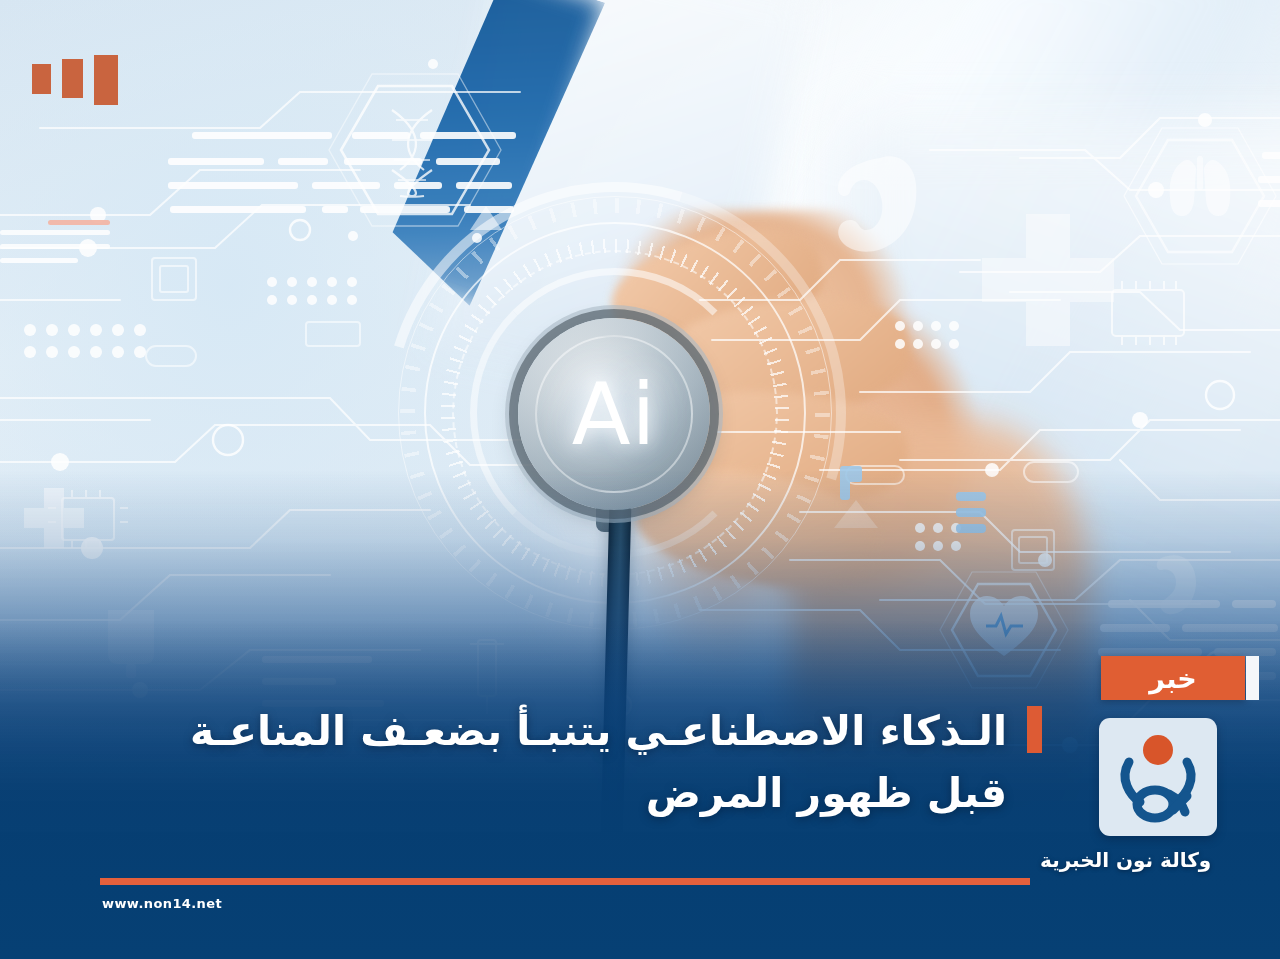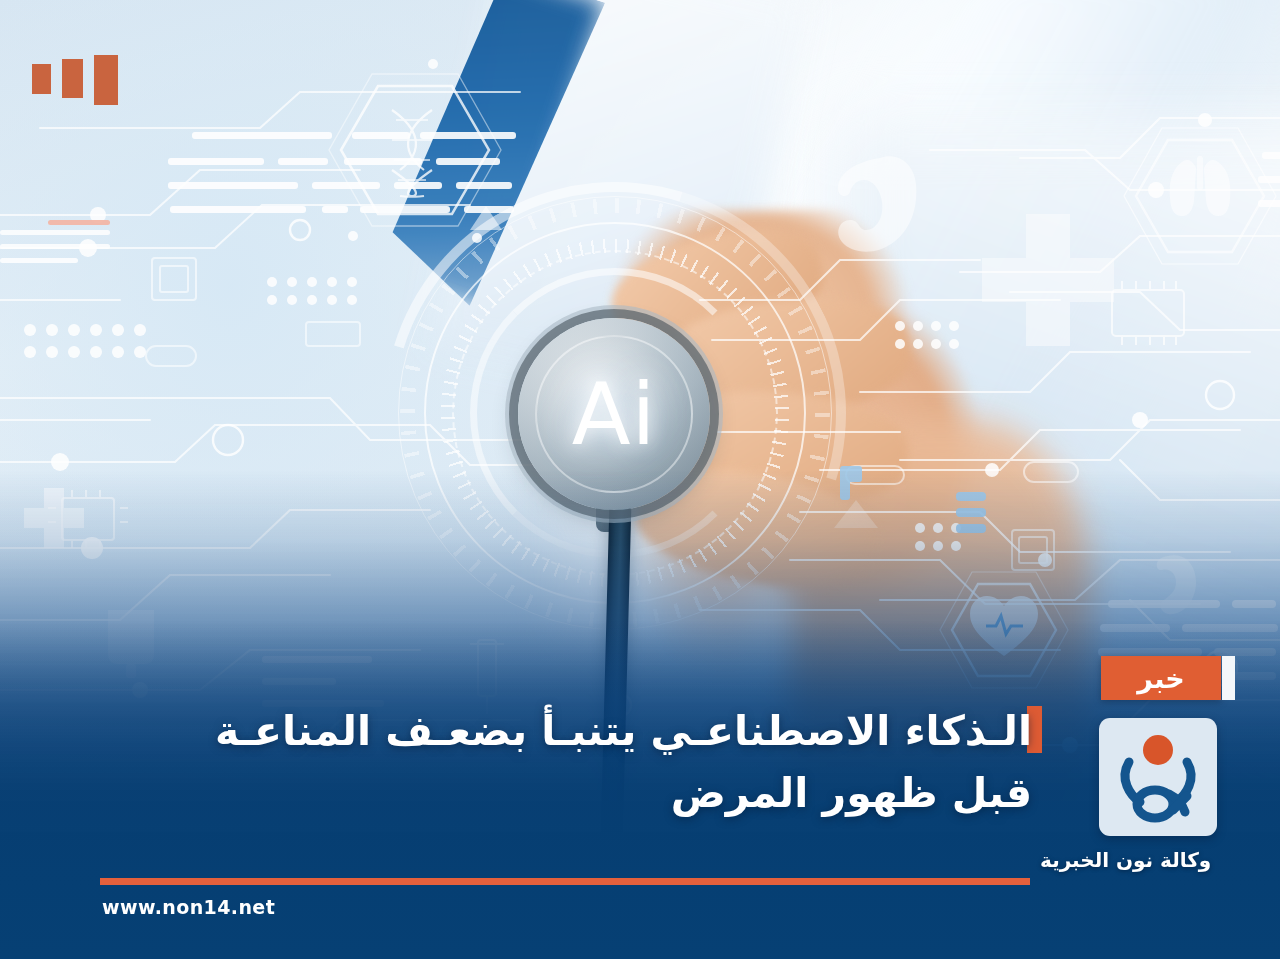--- a/index.html
+++ b/index.html
@@ -153,36 +153,36 @@
 
   
   .mark{position:absolute;left:32px;top:55px;display:flex;align-items:flex-start;gap:11px;}
   .mark i{display:block;background:#c9643f;}
   .mark .b1{width:24px;height:50px;}
   .mark .b2{width:21px;height:39px;margin-top:4px;}
   .mark .b3{width:19px;height:30px;margin-top:9px;}
 
   
   .headline{
-    position:absolute;right:248px;top:700px;width:980px;
+    position:absolute;right:273px;top:700px;width:980px;
     text-align:right;direction:rtl;
     color:#ffffff;
     font-weight:700;font-size:41px;line-height:1.52;
     letter-spacing:.5px;
     text-shadow:0 2px 8px rgba(0,25,55,.55);
   }
   .headline .l1,.headline .l2{display:block;white-space:nowrap;}
   .headline .l2{}
   .accent-bar{
     position:absolute;right:238px;top:706px;width:15px;height:47px;background:#dd5b34;
   }
 
   
   .badge{
-    position:absolute;left:1101px;top:656px;width:120px;height:44px;
+    position:absolute;left:1101px;top:656px;width:144px;height:44px;
     background:#e05e33;display:flex;align-items:center;justify-content:center;
     color:#fff;font-size:27px;font-weight:700;direction:rtl;
     box-shadow:0 2px 7px rgba(0,20,45,.35);
   }
   .badge .tail{
     position:absolute;right:-14px;top:0;width:13px;height:44px;background:#f4f7fa;
   }
 
   
   .logo-box{
@@ -194,21 +194,21 @@
   .agency-name{
     position:absolute;left:1040px;top:848px;width:236px;text-align:left;
     color:#ffffff;font-size:20px;font-weight:700;direction:rtl;
     text-shadow:0 1px 4px rgba(0,20,45,.6);
   }
 
   
   .rule{position:absolute;left:100px;top:878px;width:930px;height:7px;background:#e4603c;}
   .url{
     position:absolute;left:102px;top:896px;direction:ltr;text-align:center;
-    color:#ffffff;font-size:19px;font-weight:700;letter-spacing:.4px;
+    color:#ffffff;font-size:13px;font-weight:700;letter-spacing:.4px;
   }
 </style>
 </head>
 <body>
 
 <div class="card">
 
   <div class="photo">
     <div class="photo-base"></div>
     <div class="coat"></div>

